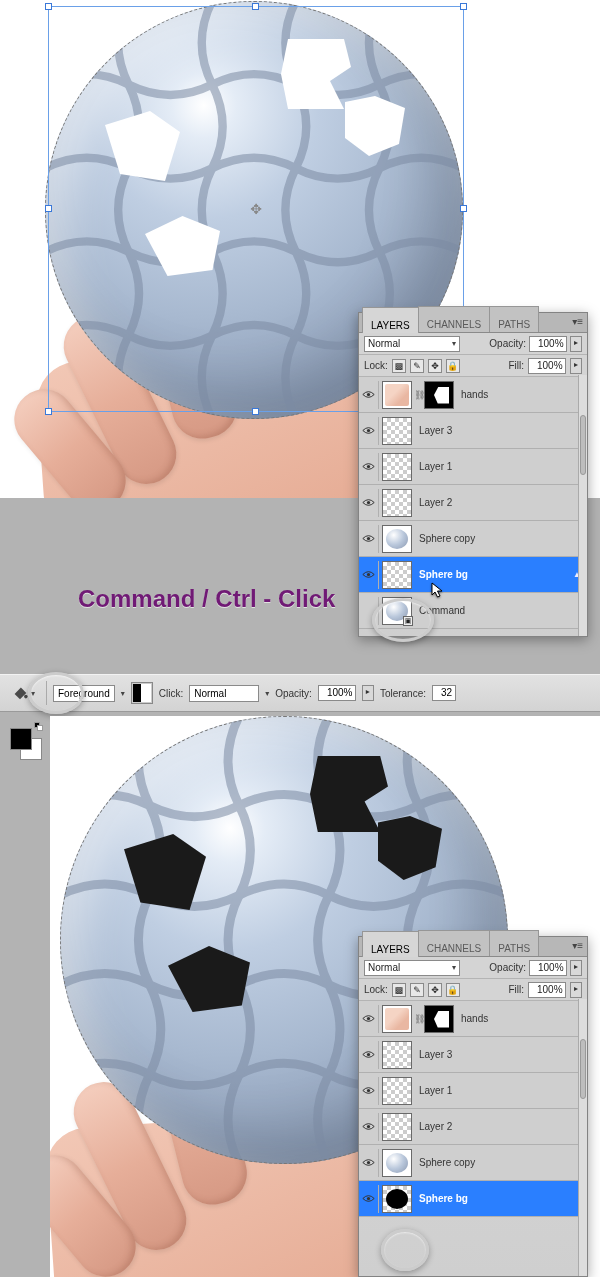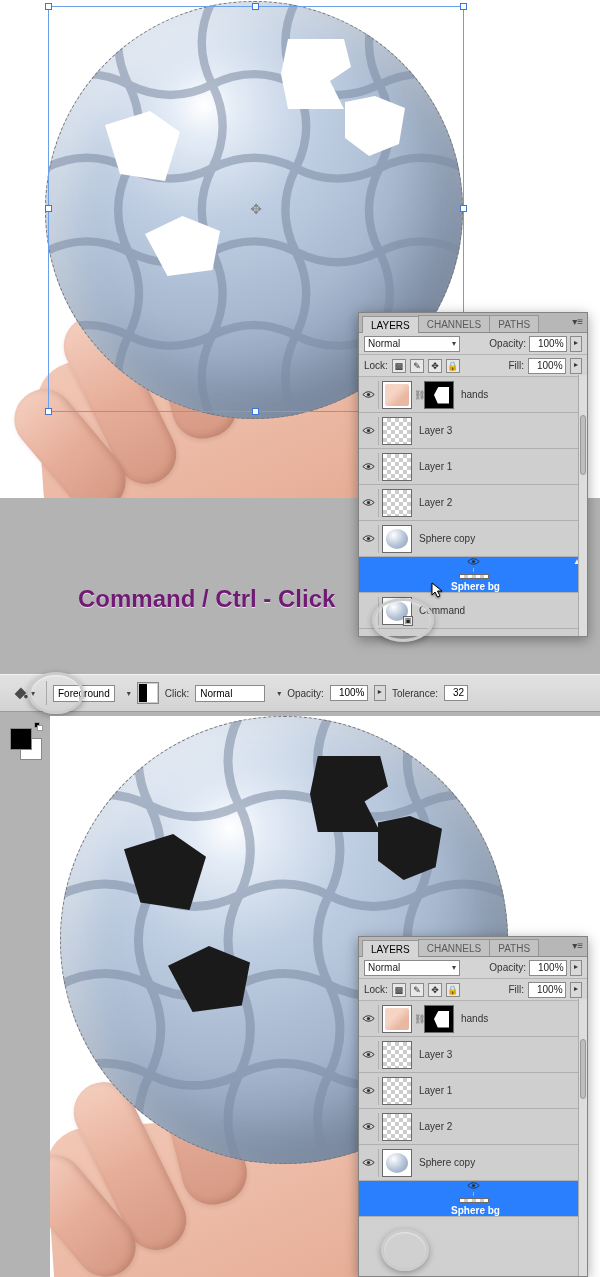--- a/index.html
+++ b/index.html
@@ -60,33 +60,33 @@
   .layers-panel {
     position:absolute; width:230px;
     background: linear-gradient(#d8d8d8,#cfcfcf);
     border:1px solid #838383; box-shadow: 0 3px 12px rgba(0,0,0,.35);
     font-size:10px; color:#222;
   }
   .panel1 { left:358px; top:312px; height:325px; }
   .panel2 { left:358px; top:936px; height:341px; }
 
   .tabs { display:flex; align-items:flex-end; height:20px; background:#b7b7b7; border-bottom:1px solid #8a8a8a; padding-left:3px; gap:0; position:relative; }
-  .tab { padding:3px 8px 2px; font-size:10px; color:#5a5a5a; background:#c2c2c2; border:1px solid #969696; border-bottom:none; margin-right:-1px; }
+  .tab { padding:12px 8px 2px; font-size:10px; color:#5a5a5a; background:#c2c2c2; border:1px solid #969696; border-bottom:none; margin-right:-1px; }
   .tab.active { background:#d6d6d6; color:#000; position:relative; top:1px; }
   .tabs .menu { position:absolute; right:4px; top:3px; font-size:10px; color:#444; }
   .optrow { display:flex; align-items:center; gap:3px; padding:3px 5px; border-bottom:1px solid #b4b4b4; background:#d4d4d4; height:22px; }
   .dropdown { flex:0 0 96px; display:flex; align-items:center; justify-content:space-between; background:#fff; border:1px solid #8a8a8a; height:16px; padding:0 3px; }
   .label-s { color:#333; }
   .numbox { width:38px; height:16px; background:#fff; border:1px solid #8a8a8a; text-align:right; padding:0 8px; line-height:14px; }
   .tinybtn { width:12px; height:16px; background:#d9d9d9; border:1px solid #8a8a8a; text-align:center; line-height:12px; font-size:8px; color:#333;}
   .lockrow { display:flex; align-items:center; gap:4px; padding:3px 5px; border-bottom:1px solid #b4b4b4; background:#d4d4d4; height:22px; }
   .lockicon { width:14px; height:14px; border:1px solid #8a8a8a; background:#e8e8e8; display:flex; align-items:center; justify-content:center; font-size:9px; }
   .layer-list { background:#cfcfcf; overflow:auto; }
   .layer-row { display:flex; align-items:center; height:36px; border-bottom:1px solid #b0b0b0; gap:2px; padding:0 2px; position:relative; }
-  .layer-row.selected { background:#2a7fff; color:#fff;flex-direction:column; }
+  .layer-row.selected { background:#2a7fff; color:#fff; }
   .layer-row.selected .lname { color:#fff; font-weight:600; }
   .eye { width:15px; height:18px; display:flex; align-items:center; justify-content:center; }
   .eye svg { width:13px; height:9px; }
   .sep { width:1px; height:28px; background:#b0b0b0; }
   .thumb { width:30px; height:28px; border:1px solid #6a6a6a; background:#fff; position:relative; margin-left:1px; }
   .thumb.checker { background:
     linear-gradient(45deg,#ccc 25%,transparent 25%,transparent 75%,#ccc 75%) 0 0/8px 8px,
     linear-gradient(45deg,#ccc 25%,#fff 25%,#fff 75%,#ccc 75%) 4px 4px/8px 8px; }
   .thumb .mini { position:absolute; inset:3px; border-radius:50%; }
   .mask { width:30px; height:28px; border:1px solid #6a6a6a; background:#000; position:relative; }
@@ -103,21 +103,21 @@
   .cursor svg{width:100%;height:100%; filter:drop-shadow(0 1px 1px rgba(0,0,0,.5));}
 
   
   .optbar {
     position:absolute; left:0; top:674px; width:600px; height:38px;
     background:linear-gradient(#e2e2e2,#d3d3d3); border-top:1px solid #f2f2f2; border-bottom:1px solid #9a9a9a;
     display:flex; align-items:center; gap:6px; padding:0 6px; font-size:10px;
   }
   .tool-slot{ width:34px; height:28px; display:flex; align-items:center; justify-content:center; gap:2px;}
   .tool-slot .bucket{ width:18px; height:18px; }
-  .dd { display:flex; align-items:center; gap:12px; }
+  .dd { display:flex; align-items:center; gap:6px; }
   .dd .box{ background:#fff; border:1px solid #8a8a8a; height:17px; padding:0 4px; display:flex; align-items:center;}
   .caret{font-size:8px;color:#444}
   .swatch { width:22px; height:22px; border:1px solid #888; position:relative; background:#fff;}
   .swatch::before{content:'';position:absolute;left:0;top:0;right:11px;bottom:0;background:#000;}
   .swatch::after{content:'';position:absolute;inset:0;border:1px solid #ccc; pointer-events:none;}
 
   .colorpick {
     position:absolute; left:10px; top:728px; width:34px; height:40px;
   }
   .cp-a{position:absolute;left:0;top:0;width:22px;height:22px;background:#000;border:1px solid #888;}

